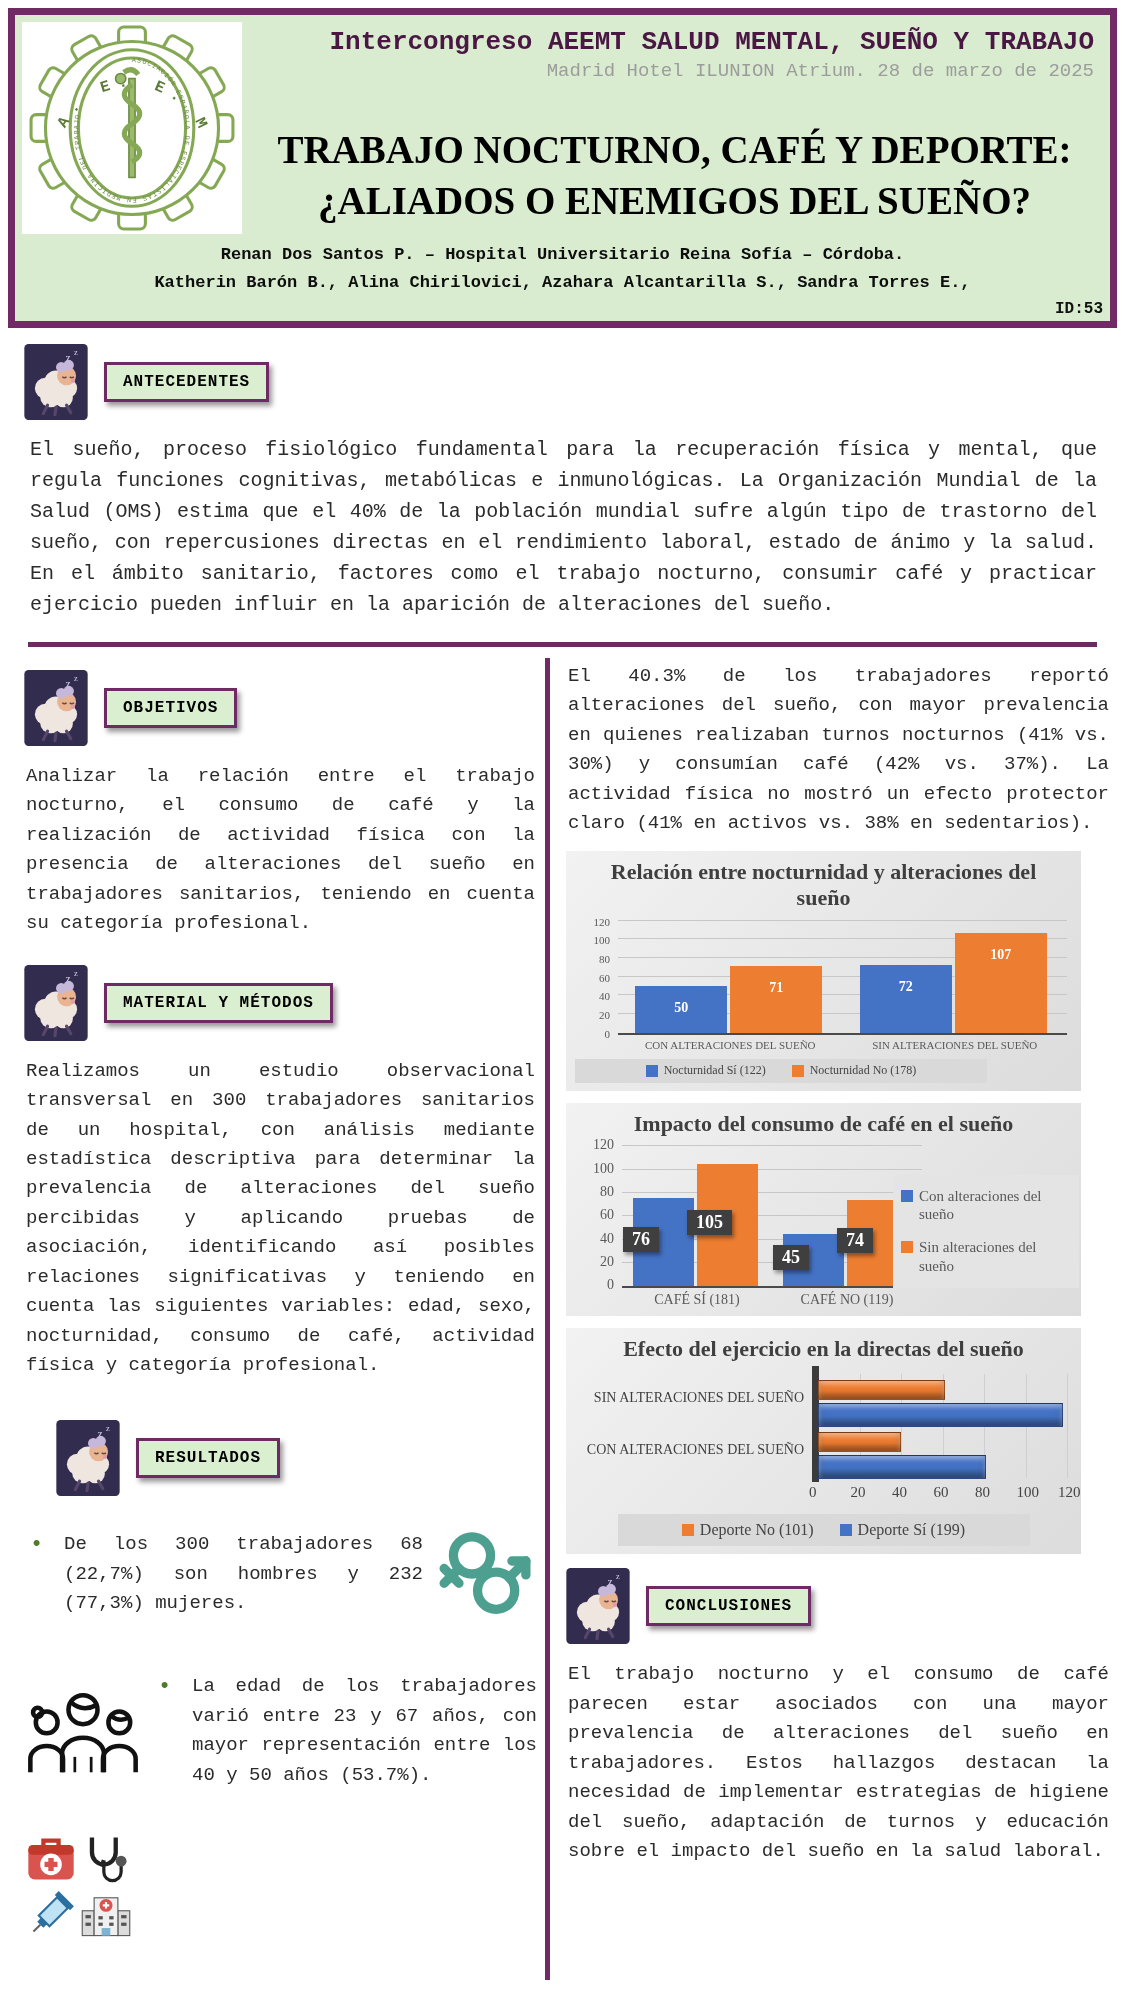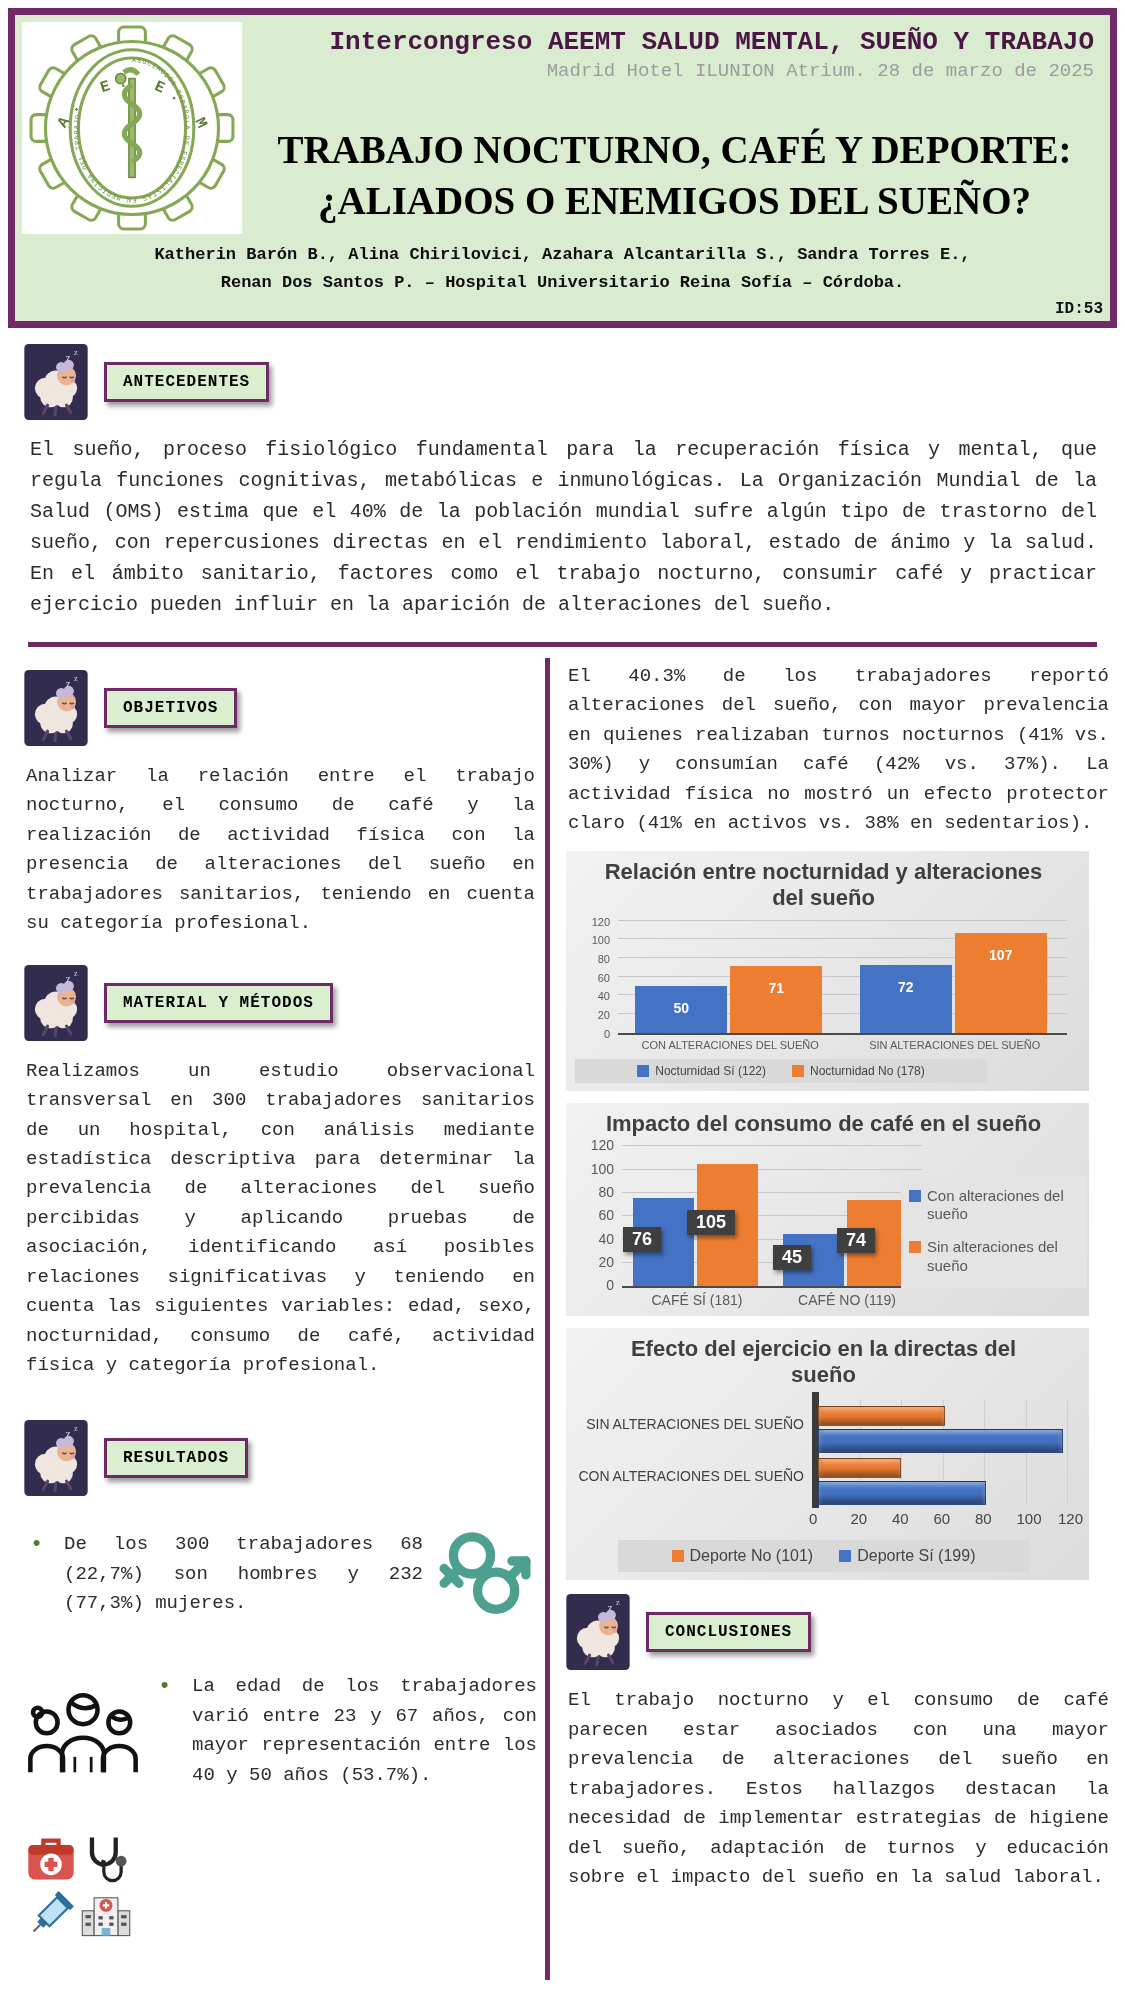--- a/index.html
+++ b/index.html
@@ -31,36 +31,36 @@
   .para{font-size:20px;line-height:1.55;text-align:justify;color:#2b2b2b;margin:14px 4px 0 6px;}
   .rule{position:absolute;left:28px;right:28px;top:642px;height:5px;background:#6e2a63;}
 
   
   .columns{position:absolute;left:0;right:0;top:658px;bottom:12px;display:flex;}
   .col-left{width:545px;box-sizing:border-box;padding:12px 8px 0 24px;}
   .divider{width:5px;background:#712a66;margin-bottom:8px;}
   .col-right{flex:1;box-sizing:border-box;padding:2px 14px 0 16px;}
   .col-left .para,.col-right .para{font-size:19px;margin:16px 2px 0 2px;}
 
-  .mt40{margin-top:40px;} .mt26{margin-top:26px;}
+  .mt40{margin-top:40px;margin-left:32px;} .mt26{margin-top:26px;}
 
   
   .bullet-row{display:flex;align-items:center;gap:10px;}
   .bullet-text{position:relative;font-size:19px;line-height:1.55;text-align:justify;color:#2b2b2b;
                padding-left:40px;}
   .bullet-text::before{content:"•";position:absolute;left:6px;top:-2px;color:#4e7b2a;font-size:22px;}
   .gender-svg{width:104px;height:104px;flex:0 0 auto;}
   .people-svg{width:118px;height:88px;flex:0 0 auto;}
   .med-grid{display:grid;grid-template-columns:54px 54px;grid-gap:1px;flex:0 0 auto;}
   .med-grid svg{width:54px;height:54px;}
 
   
-  .chart{position:relative;width:515px;margin-top:12px;padding:6px 8px 8px 0;
+  .chart{position:relative;width:515px;margin-top:12px;padding:6px 0 8px 0;
          background:linear-gradient(135deg,#f2f2f2 0%,#e6e6e6 55%,#dcdcdc 100%);
-         font-family:Liberation Sans, sans-serif;}
+         font-family:Liberation Serif, serif;}
   .chart-title{text-align:center;font-weight:bold;color:#3f3f3f;font-size:22px;line-height:1.18;
                margin:2px 30px 0 30px;}
   .chart-body{position:relative;border-bottom:2px solid #4a4a4a;}
   .c1 .chart-body{height:112px;margin:10px 14px 0 52px;}
   .c2 .chart-body{height:140px;margin:10px 0 0 56px;width:300px;}
   .c3 .chart-body{height:104px;margin:12px 14px 0 252px;border-bottom:none;}
   .c3 .chart-body::before{content:"";position:absolute;left:-6px;top:-8px;bottom:-4px;width:7px;background:#3b3b3b;}
   .gridline{position:absolute;left:0;right:0;height:1px;background:#c7c7c7;}
   .vgrid{position:absolute;top:0;bottom:0;width:1px;background:#cfcfcf;}
   .ytick{position:absolute;left:-42px;width:34px;text-align:right;color:#595959;}
@@ -160,22 +160,22 @@
         <circle cx="89" cy="52" r="5" fill="#9cba6c" stroke="#6b8a42" stroke-width="1.5"></circle>
       </svg>
     </div>
     <div class="congress-title">Intercongreso AEEMT SALUD MENTAL, SUEÑO Y TRABAJO</div>
     <div class="congress-sub">Madrid Hotel ILUNION Atrium. 28 de marzo de 2025</div>
     <div class="main-title">
       <div>TRABAJO NOCTURNO, CAFÉ Y DEPORTE:</div>
       <div>¿ALIADOS O ENEMIGOS DEL SUEÑO?</div>
     </div>
     <div class="authors">
+      <div>Renan Dos Santos P. – Hospital Universitario Reina Sofía – Córdoba.</div>
       <div>Katherin Barón B., Alina Chirilovici, Azahara Alcantarilla S., Sandra Torres E.,</div>
-      <div>Renan Dos Santos P. – Hospital Universitario Reina Sofía – Córdoba.</div>
     </div>
     <div class="poster-id">ID:53</div>
   </div>
 
   <div class="antecedentes">
     <div class="sec-row">
       <svg class="sheep">
           <use href="#sheep-sym"></use>
         </svg>
       <div class="sec-box">ANTECEDENTES</div>

